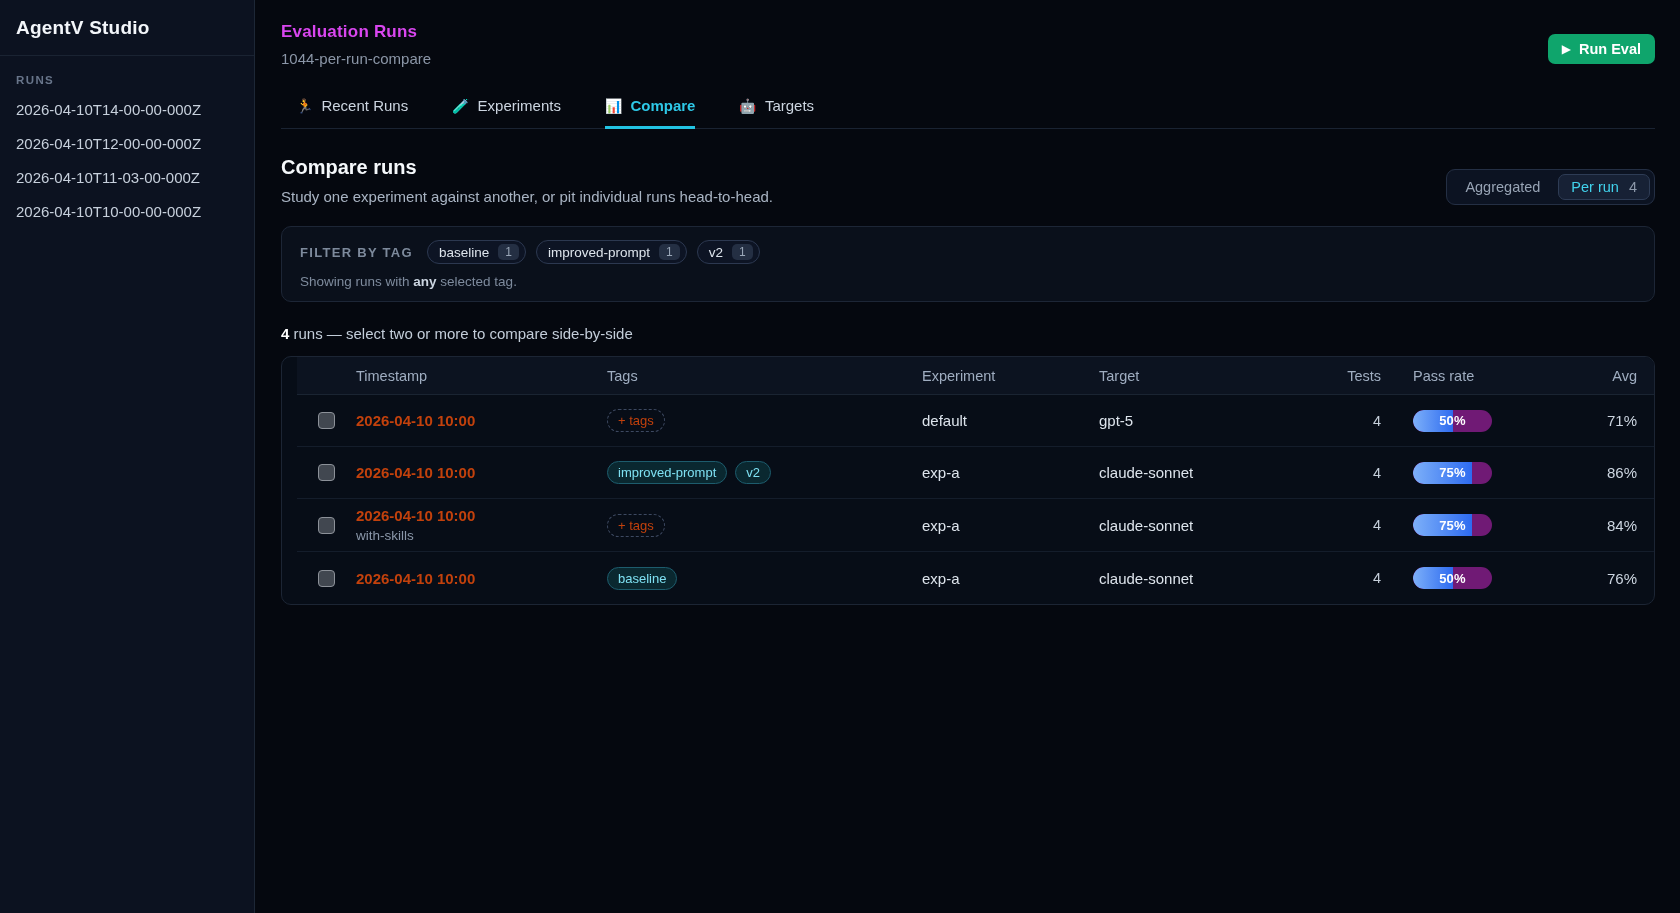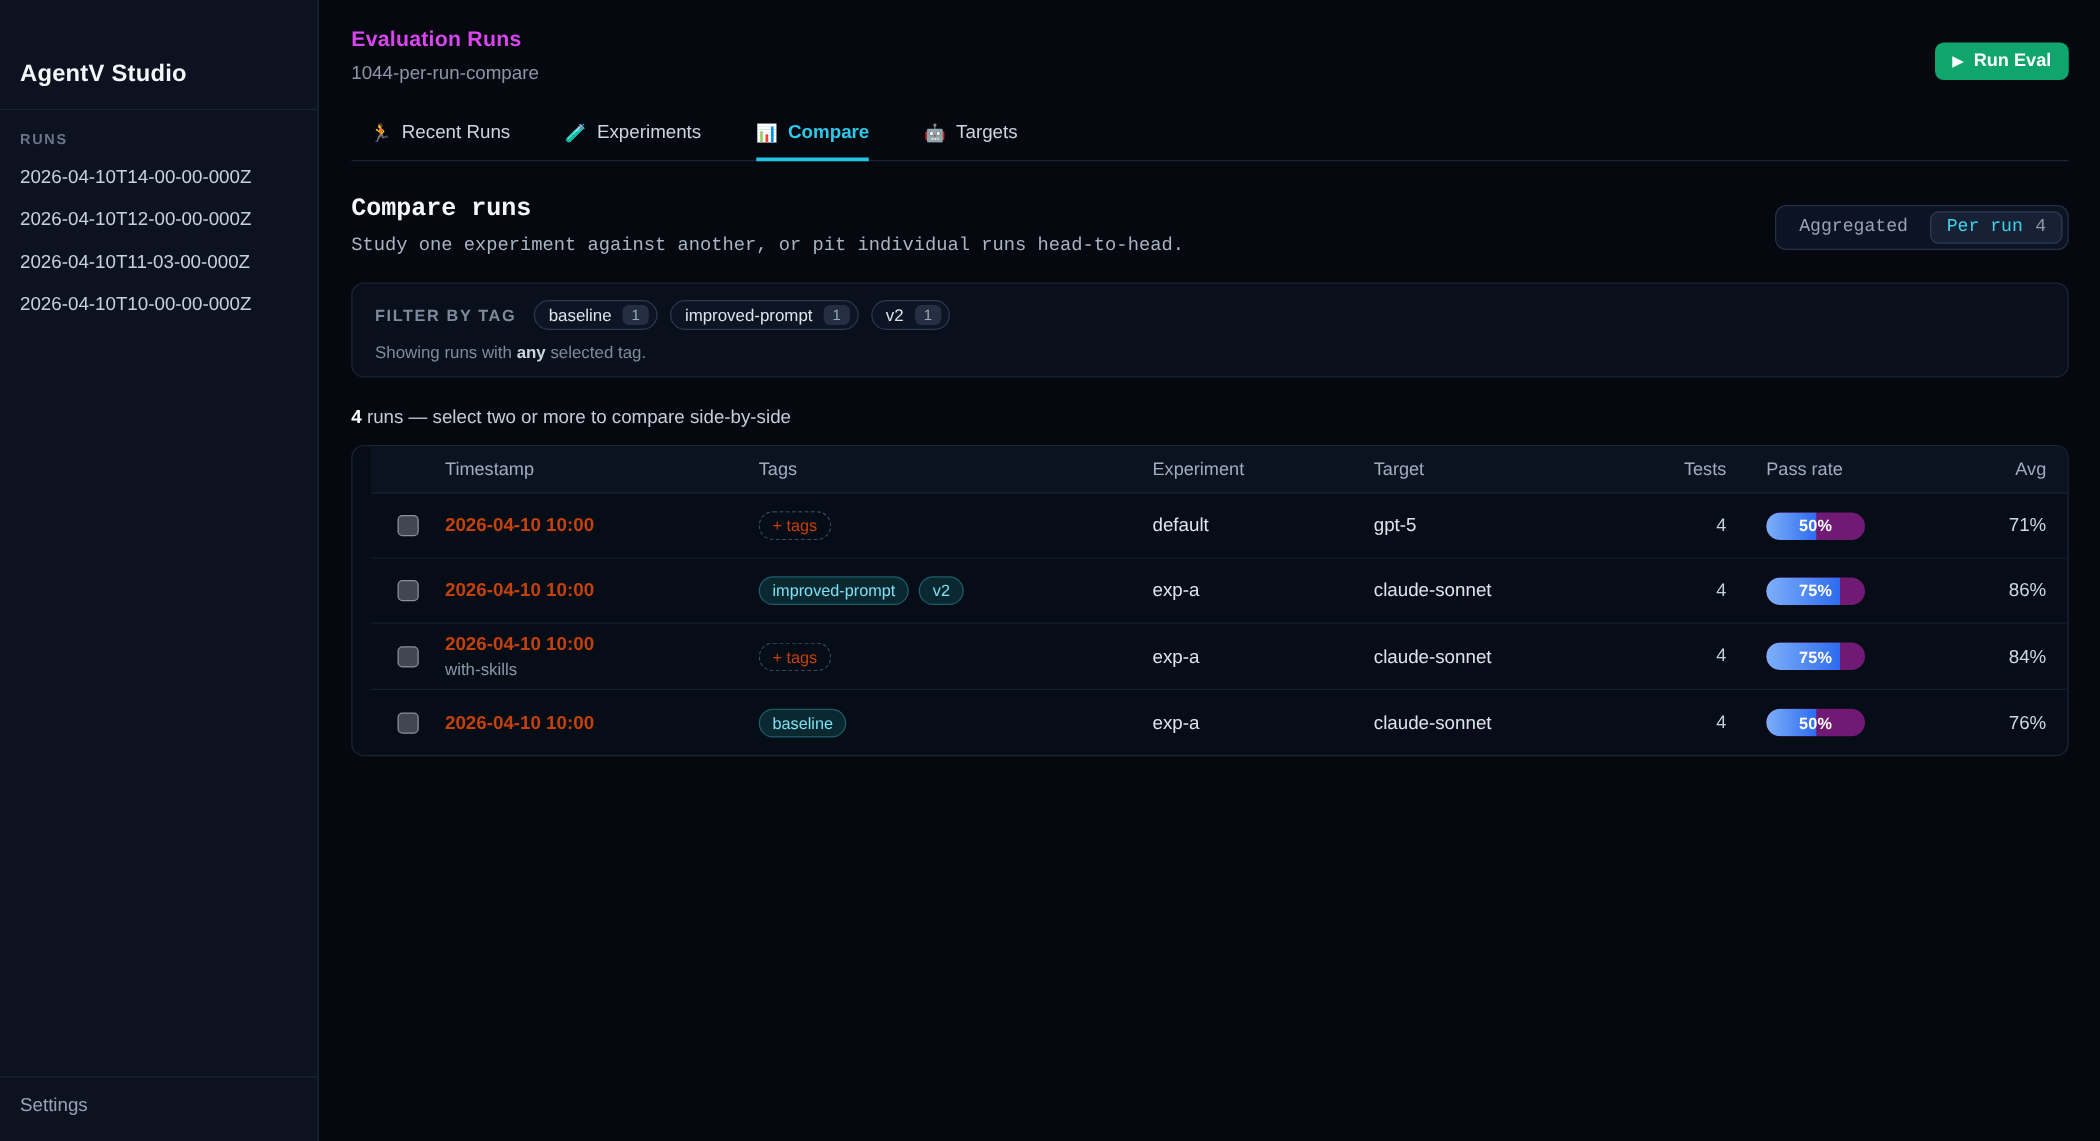--- a/index.html
+++ b/index.html
@@ -13,21 +13,21 @@
   .app { display:flex; width:1680px; height:913px; }
 
   
   .sidebar {
     width:255px; flex:0 0 255px; height:100%;
     background:#0c1220; border-right:1px solid #1d2736;
     display:flex; flex-direction:column;
   }
   .sidebar-header {
     padding:17px 16px 16px; border-bottom:1px solid #1a2332;
-    font-size:19px; font-weight:700; color:#f3f6fa; letter-spacing:.2px;margin-top:32px;
+    font-size:19px; font-weight:700; color:#f3f6fa; letter-spacing:.2px;
   }
   .sidebar-body { padding:18px 16px; flex:1 1 auto; }
   .sidebar-section-label {
     color:#68758a; font-size:11.5px; font-weight:700;
     letter-spacing:1.4px; margin-bottom:15px;
   }
   .run-item {
     color:#c7d0dc; font-size:15px; margin-bottom:17px; cursor:pointer;
     white-space:nowrap;
   }
@@ -57,21 +57,21 @@
   }
   .tab {
     display:flex; align-items:center; gap:8px; padding-bottom:12px;
     color:#ccd5e0; font-size:15px; cursor:pointer;
     border-bottom:3px solid transparent; margin-bottom:-1px;
   }
   .tab.active { color:#2ec9e8; border-bottom-color:#22c3e3; font-weight:600; }
   .tab .tab-icon { font-size:14px; }
 
   
-  .compare-header { display:flex; justify-content:space-between; align-items:center; margin-top:27px;font-family:Liberation Mono, monospace; }
+  .compare-header { display:flex; justify-content:space-between; align-items:flex-end; margin-top:27px; }
   .compare-title { font-size:20px; font-weight:700; color:#f5f8fb; }
   .compare-desc { margin-top:9px; color:#a9b4c3; font-size:15px; }
   .view-toggle {
     display:flex; align-items:center; gap:4px;
     background:#0c1322; border:1px solid #242f44; border-radius:9px;
     padding:4px; margin-top:2px;
   }
   .toggle-option { font-size:14.5px; padding:5px 14px; color:#97a3b4; cursor:pointer; border-radius:7px; white-space:nowrap; }
   .toggle-option.active {
     background:#172135; border:1px solid #2e3c55; color:#41d2ec;
@@ -160,21 +160,20 @@
 
   <aside class="sidebar">
     <div class="sidebar-header">AgentV Studio</div>
     <div class="sidebar-body">
       <div class="sidebar-section-label">RUNS</div>
       <div class="run-item">2026-04-10T14-00-00-000Z</div>
       <div class="run-item">2026-04-10T12-00-00-000Z</div>
       <div class="run-item">2026-04-10T11-03-00-000Z</div>
       <div class="run-item">2026-04-10T10-00-00-000Z</div>
     </div>
-    <div class="sidebar-footer">Settings</div>
   </aside>
 
   <main class="main">
 
     <div class="page-header">
       <div>
         <div class="page-title">Evaluation Runs</div>
         <div class="page-subtitle">1044-per-run-compare</div>
       </div>
       <button class="run-eval-btn">

